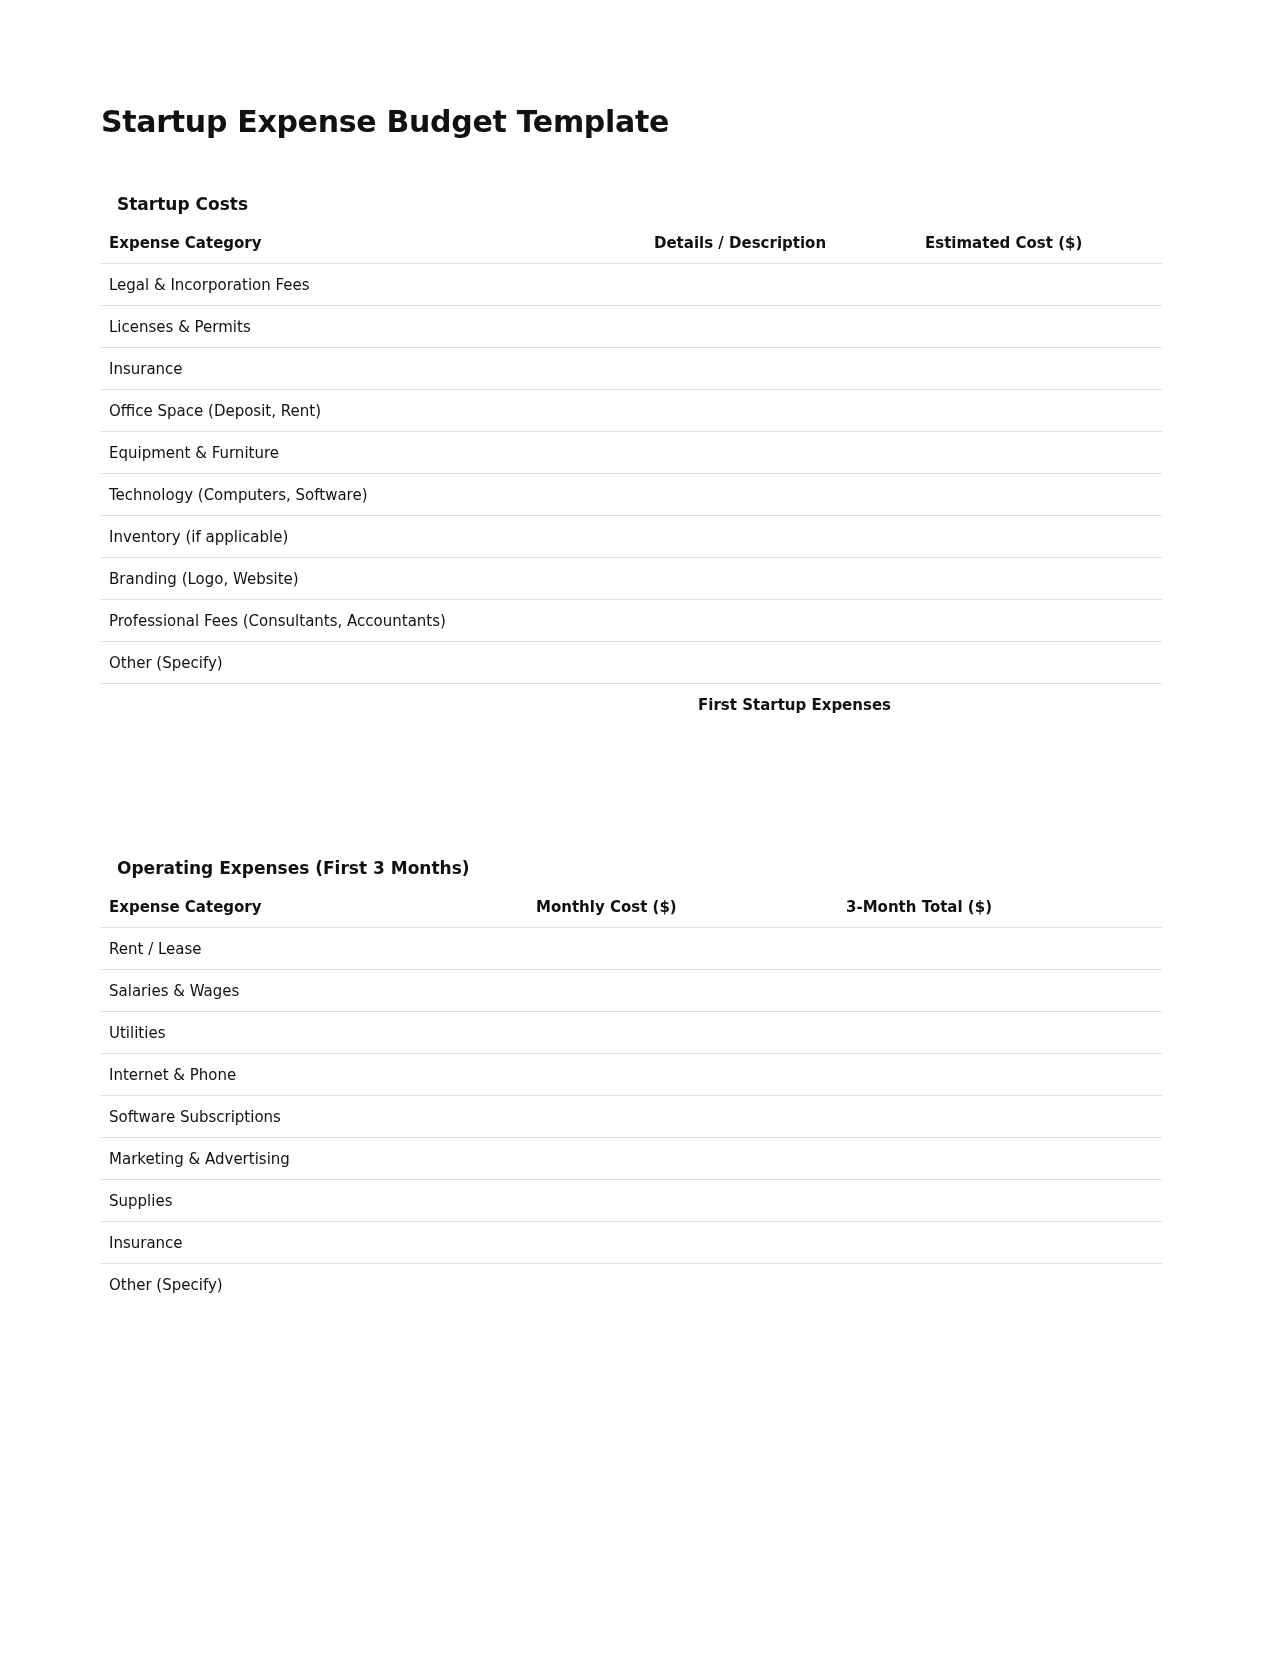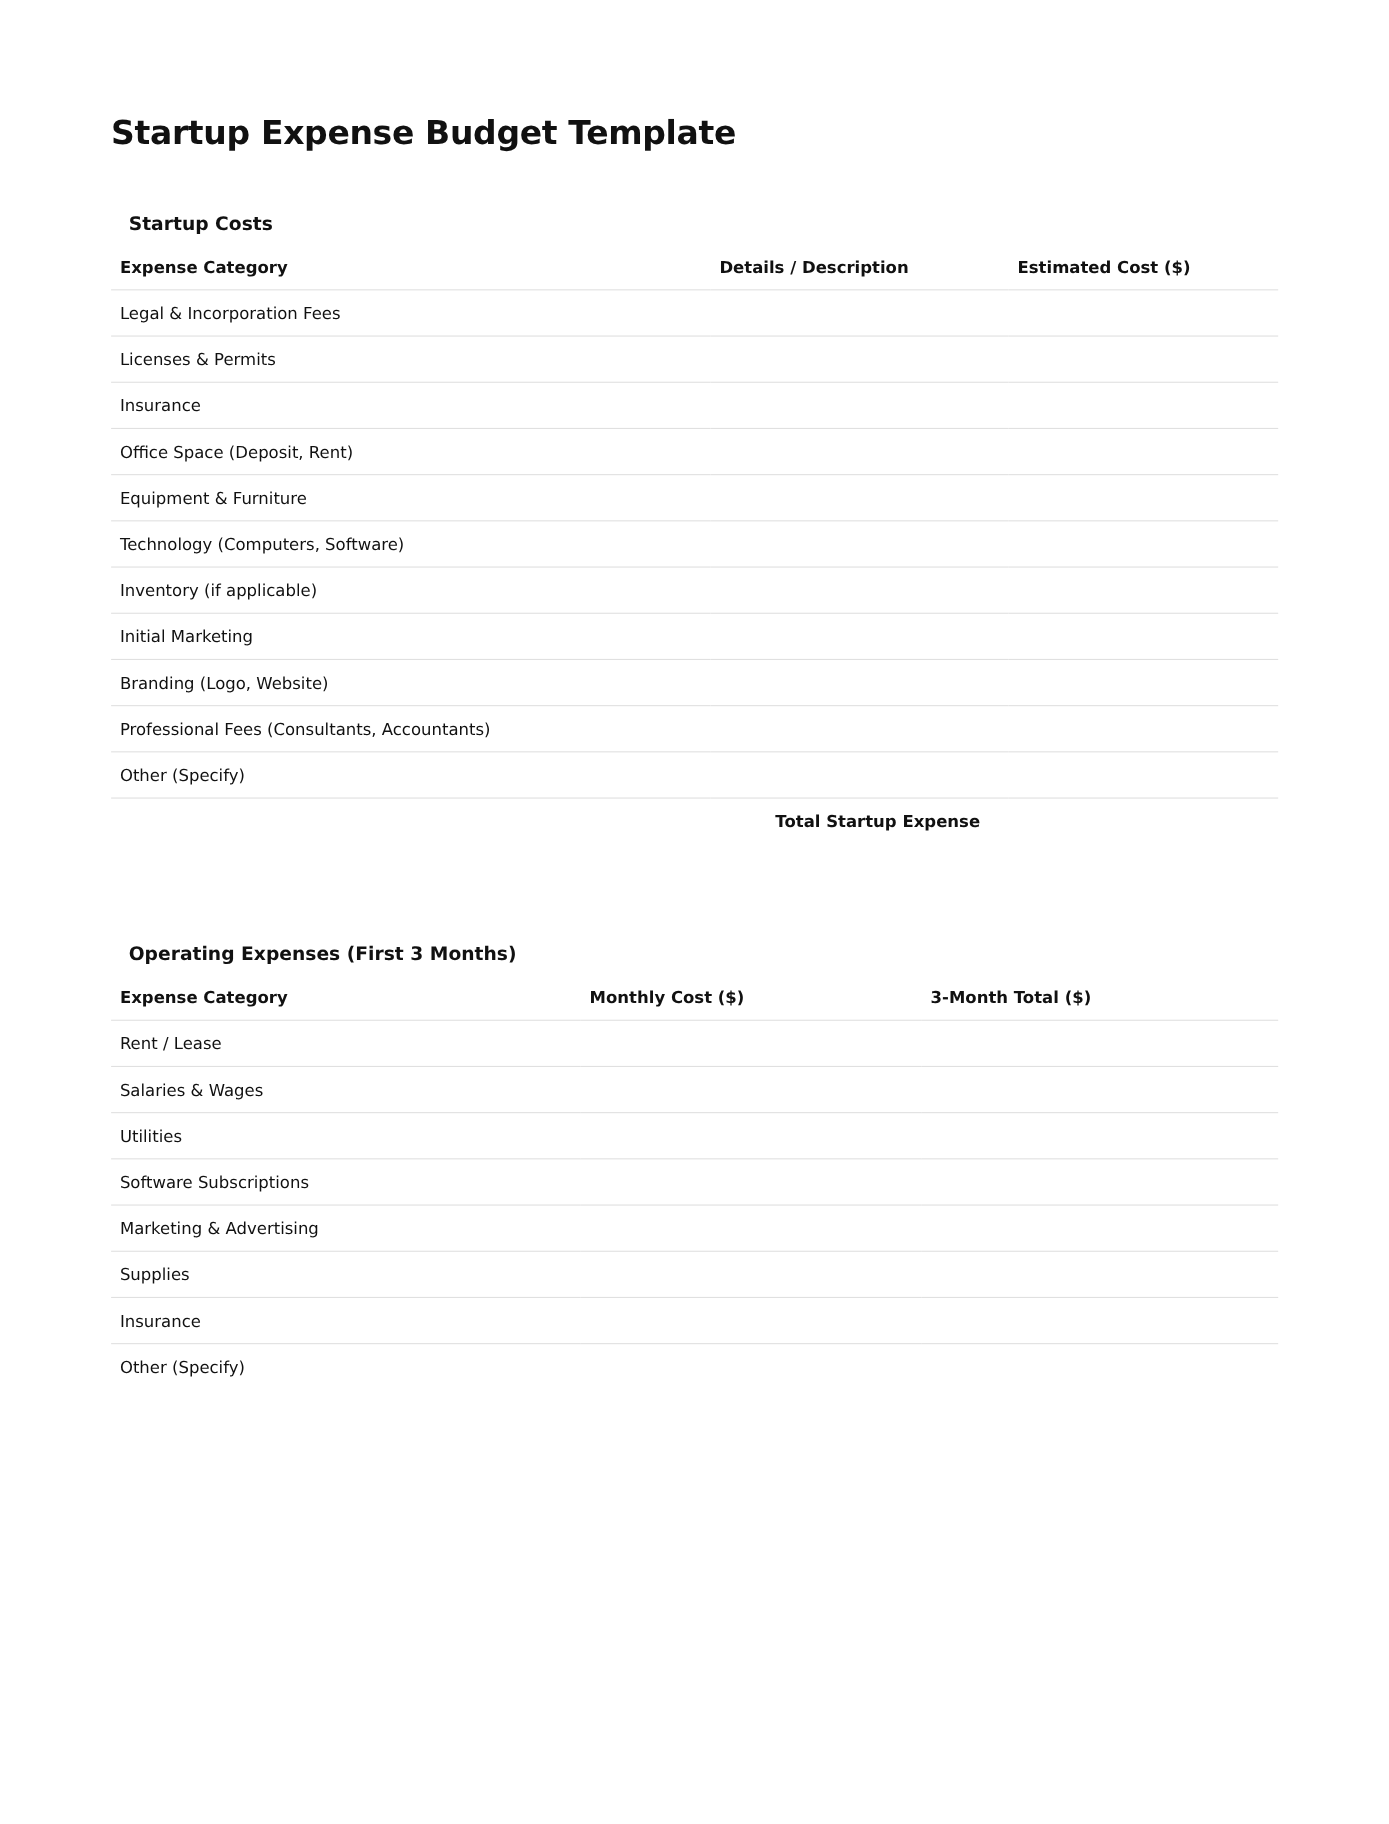--- a/index.html
+++ b/index.html
@@ -111,42 +111,37 @@
           <td>Technology (Computers, Software)</td>
           <td></td>
           <td></td>
         </tr>
         <tr class="bordered">
           <td>Inventory (if applicable)</td>
           <td></td>
           <td></td>
         </tr>
         <tr class="bordered">
-          <td>Initial Marketing</td>
-          <td></td>
-          <td></td>
-        </tr>
-        <tr class="bordered">
           <td>Branding (Logo, Website)</td>
           <td></td>
           <td></td>
         </tr>
         <tr class="bordered">
           <td>Professional Fees (Consultants, Accountants)</td>
           <td></td>
           <td></td>
         </tr>
         <tr class="bordered">
           <td>Other (Specify)</td>
           <td></td>
           <td></td>
         </tr>
         <tr>
           <td></td>
-          <td class="total-label">Total Startup Expense</td>
+          <td class="total-label">First Startup Expenses</td>
           <td></td>
         </tr>
       </tbody>
   </table>
 
   <h2 id="operating-heading">Operating Expenses (First 3 Months)</h2>
 
   <table id="operating-table">
     <colgroup>
       <col style="width:427px">
@@ -170,20 +165,25 @@
           <td>Salaries &amp; Wages</td>
           <td></td>
           <td></td>
         </tr>
         <tr class="bordered">
           <td>Utilities</td>
           <td></td>
           <td></td>
         </tr>
         <tr class="bordered">
+          <td>Internet &amp; Phone</td>
+          <td></td>
+          <td></td>
+        </tr>
+        <tr class="bordered">
           <td>Software Subscriptions</td>
           <td></td>
           <td></td>
         </tr>
         <tr class="bordered">
           <td>Marketing &amp; Advertising</td>
           <td></td>
           <td></td>
         </tr>
         <tr class="bordered">

